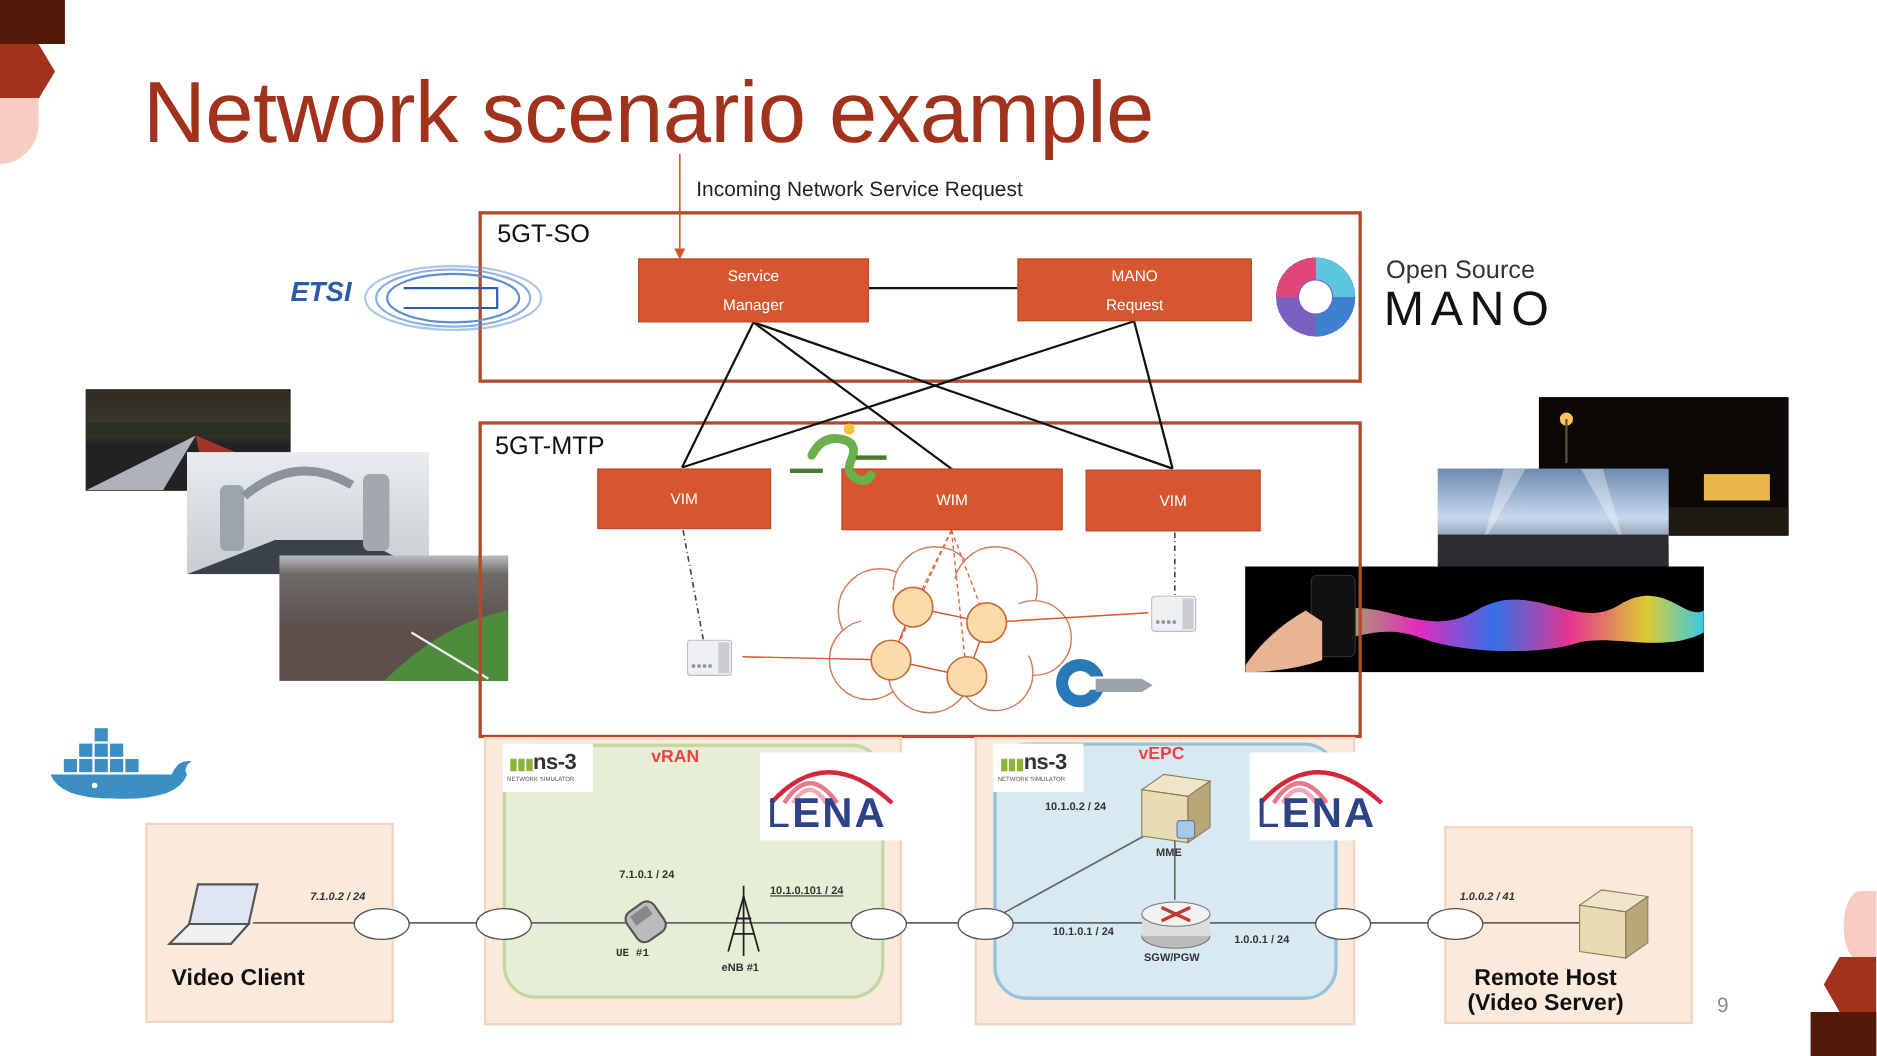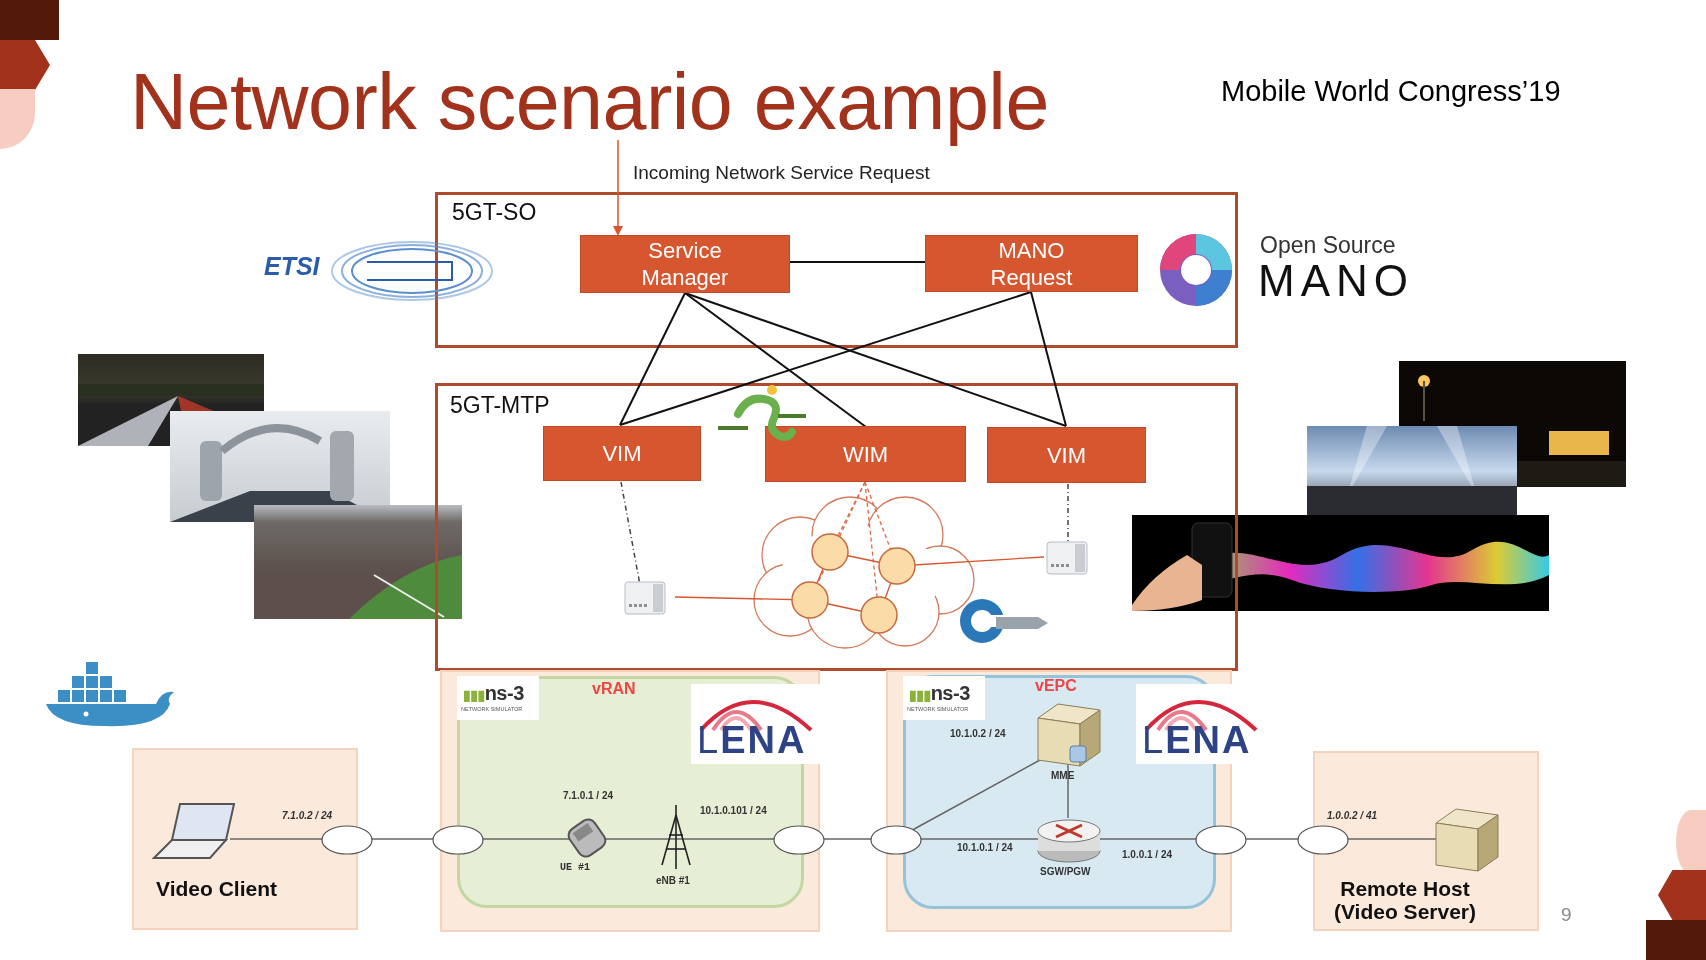--- a/index.html
+++ b/index.html
@@ -12,21 +12,21 @@
   .deco5{right:0;top:870px;width:48px;height:50px;background:#a2321b;clip-path:polygon(30% 0,100% 0,100% 100%,30% 100%,0 50%);}
   .deco6{right:0;top:920px;width:60px;height:40px;background:#531a09;}
   .title{left:130px;top:56px;font-size:79px;color:#a2321b;letter-spacing:-0.5px;white-space:nowrap;}
   .subtitle{left:1221px;top:72px;font-size:29px;color:#000;line-height:38px;}
   .pagenum{left:1561px;top:904px;font-size:19px;color:#8a8a8a;}
   .req{left:633px;top:162px;font-size:19px;color:#222;}
   .box{border:3px solid #b04a2c;}
   .so{left:435px;top:192px;width:797px;height:150px;}
   .mtp{left:435px;top:383px;width:797px;height:282px;}
   .boxlabel{font-size:23px;color:#111;}
-  .obox{background:#d5562f;border:1px solid #c04a26;color:#fff;display:flex;align-items:center;justify-content:center;text-align:center;font-size:22px;line-height:27px;}
+  .obox{background:#d5562f;border:1px solid #c04a26;color:#fff;display:flex;align-items:center;justify-content:center;text-align:center;font-size:14px;line-height:27px;}
   .peach{background:#fbe9dc;border:2px solid #f4d3bd;}
   .green{background:#e6eed6;border:3px solid #c3d7a3;border-radius:30px;}
   .blue{background:#d8e9f1;border:3px solid #95c3da;border-radius:30px;}
   .lbl{font-size:10px;font-weight:bold;color:#333;white-space:nowrap;}
   .ilbl{font-style:italic;}
   .big{font-size:21px;font-weight:bold;color:#111;text-align:center;line-height:23px;}
   .hdr{font-size:16px;font-weight:bold;color:#ef4444;}
   .ns3{background:#fff;width:82px;height:44px;}
   .ns3 .t{position:absolute;left:6px;top:6px;font-size:20px;font-weight:bold;color:#333;letter-spacing:-0.5px;}
   .ns3 .t b{color:#8bb33b;font-size:14px;}
@@ -42,21 +42,20 @@
 
 <div class="abs deco1"></div>
 <div class="abs deco2"></div>
 <div class="abs deco3"></div>
 <div class="abs deco4"></div>
 <div class="abs deco5"></div>
 <div class="abs deco6"></div>
 
 <div class="abs title">Network scenario example</div>
 <div class="abs subtitle">
-  <div>Mobile World Congress’19</div>
 </div>
 <div class="abs pagenum">9</div>
 
 <div class="abs photo" style="left:78px;top:354px;width:186px;height:92px;background:linear-gradient(180deg,#2e2c22 0%,#3b3a2e 40%,#222 55%),#222;">
   <svg width="186" height="92">
       <polygon points="100,42 0,92 70,92" fill="#dfe4ec" opacity=".75"></polygon>
       <polygon points="100,42 110,92 186,92 186,78" fill="#c23a2c" opacity=".8"></polygon>
       <rect x="0" y="30" width="186" height="12" fill="#2a3020"></rect>
     </svg>
 </div>
@@ -352,21 +351,21 @@
   <svg width="40" height="66">
       <g stroke="#222" stroke-width="1.6" fill="none">
         <line x1="20" y1="0" x2="20" y2="64"></line>
         <line x1="20" y1="10" x2="6" y2="60"></line>
         <line x1="20" y1="10" x2="34" y2="60"></line>
         <line x1="10" y1="44" x2="30" y2="44"></line>
         <line x1="13" y1="30" x2="27" y2="30"></line>
       </g>
     </svg>
 </div>
-<div class="abs lbl" style="left:700px;top:805px;">10.1.0.101 / 24</div>
+<div class="abs lbl" style="left:700px;top:805px;text-decoration:underline;">10.1.0.101 / 24</div>
 <div class="abs lbl" style="left:656px;top:875px;">eNB #1</div>
 
 <div class="abs" style="left:1034px;top:700px;width:70px;height:70px;">
   <svg width="70" height="70">
       <polygon points="4,18 24,4 66,10 46,24" fill="#efe5c8" stroke="#8b7d5a"></polygon>
       <polygon points="4,18 46,24 46,66 4,60" fill="#e8dcb4" stroke="#8b7d5a"></polygon>
       <polygon points="46,24 66,10 66,52 46,66" fill="#b8a878" stroke="#8b7d5a"></polygon>
       <rect x="36" y="46" width="16" height="16" rx="3" fill="#a9c8e8" stroke="#5c7ea0"></rect>
     </svg>
 </div>

